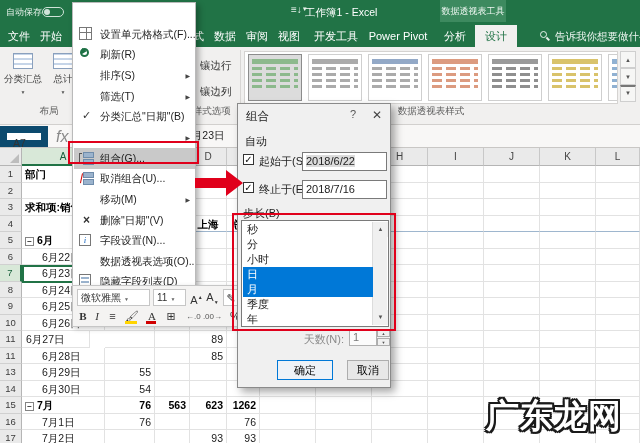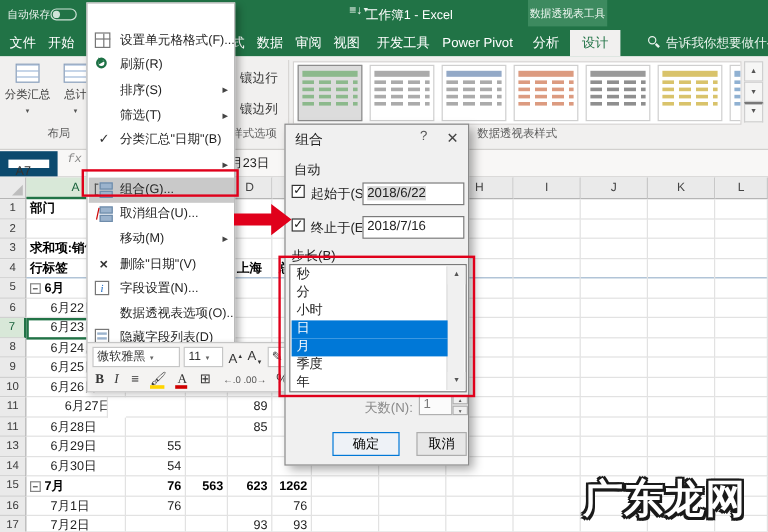--- a/index.html
+++ b/index.html
@@ -43,21 +43,21 @@
 .thumb .hd{height:5px;margin-bottom:3px}
 .thumb .rw{height:3px;margin-bottom:3px;background:repeating-linear-gradient(90deg,var(--c) 0 10px,transparent 10px 14px)}
 #galscroll{position:absolute;left:620px;top:4px;width:16px}
 #galscroll .gs{position:absolute;left:0;width:16px;height:17px;background:#f6f6f5;border:1px solid #cfcfcf;
   font-size:6px;color:#555;text-align:center;line-height:16px}
 
 #fbar{position:absolute;left:0;top:125px;width:640px;height:23px;background:#f8f7f6;border-bottom:1px solid #c9c7c5}
 #namebox{position:absolute;left:0;top:1px;width:48px;height:21px;background:#fff;border:7px solid #0c4a6e;
   line-height:20px;padding-left:6px;font-size:10.5px;color:#333}
 #namebox .dd{position:absolute;right:4px;top:8px;font-size:5px;color:#777}
-#fx{position:absolute;left:56px;top:3px;font-size:10px;color:#8a8a8a;font-style:italic;font-family:Liberation Mono, monospace}
+#fx{position:absolute;left:56px;top:3px;font-size:16px;color:#8a8a8a;font-style:italic;font-family:Liberation Sans, sans-serif}
 #fcontent{position:absolute;left:186px;top:4px;font-size:10.5px;color:#222}
 
 #sheet{position:absolute;left:0;top:148px;width:640px;height:295px;background:#fff}
 #corner{position:absolute;left:0;top:0;width:22px;height:18px;background:#eaeaea;border-right:1px solid #b5b5b5;border-bottom:1px solid #b5b5b5}
 #corner:after{content:"";position:absolute;right:2px;bottom:2px;border-left:9px solid transparent;border-bottom:9px solid #bdbdbd}
 .chdr{position:absolute;top:0;height:18px;background:#eaeaea;border-right:1px solid #c8c8c8;border-bottom:1px solid #b5b5b5;
   font-size:10px;color:#444;text-align:center;line-height:17px}
 .chdr.hl{background:#d8e8d8;color:#17603a;border-bottom:2px solid #217346}
 .rhdr{position:absolute;left:0;width:22px;background:#eaeaea;border-right:1px solid #b5b5b5;border-bottom:1px solid #d0d0d0;
   font-size:9.5px;color:#3b3b3b;text-align:center}
@@ -299,21 +299,20 @@
       <div class="cell num b" style="left: 190px; width: 37px; top: 51px; height: 16.5px; line-height: 16px;"></div>
       <div class="cell num b" style="left: 227px; width: 33px; top: 51px; height: 16.5px; line-height: 16px;"></div>
       <div class="cell b" style="left: 260px; width: 56px; top: 51px; height: 16.5px; line-height: 16px;"></div>
       <div class="cell b" style="left: 316px; width: 56px; top: 51px; height: 16.5px; line-height: 16px;"></div>
       <div class="cell b" style="left: 372px; width: 56px; top: 51px; height: 16.5px; line-height: 16px;"></div>
       <div class="cell b" style="left: 428px; width: 56px; top: 51px; height: 16.5px; line-height: 16px;"></div>
       <div class="cell b" style="left: 484px; width: 56px; top: 51px; height: 16.5px; line-height: 16px;"></div>
       <div class="cell b" style="left: 540px; width: 56px; top: 51px; height: 16.5px; line-height: 16px;"></div>
       <div class="cell b" style="left: 596px; width: 44px; top: 51px; height: 16.5px; line-height: 16px;"></div>
       <div class="rhdr" style="top: 67.5px; height: 16.5px; line-height: 16px;">4</div>
-      <div class="cell b r4" style="left: 22px; width: 83px; top: 67.5px; height: 16.5px; line-height: 16px;">行标签</div>
       <div class="cell ctr b r4" style="left: 105px; width: 50px; top: 67.5px; height: 16.5px; line-height: 16px;"></div>
       <div class="cell ctr b r4" style="left: 155px; width: 35px; top: 67.5px; height: 16.5px; line-height: 16px;"></div>
       <div class="cell ctr b r4" style="left: 190px; width: 37px; top: 67.5px; height: 16.5px; line-height: 16px;">上海</div>
       <div class="cell ctr b r4" style="left: 227px; width: 33px; top: 67.5px; height: 16.5px; line-height: 16px;">总计</div>
       <div class="cell b r4" style="left: 260px; width: 56px; top: 67.5px; height: 16.5px; line-height: 16px;"></div>
       <div class="cell b r4" style="left: 316px; width: 56px; top: 67.5px; height: 16.5px; line-height: 16px;"></div>
       <div class="cell b r4" style="left: 372px; width: 56px; top: 67.5px; height: 16.5px; line-height: 16px;"></div>
       <div class="cell b r4" style="left: 428px; width: 56px; top: 67.5px; height: 16.5px; line-height: 16px;"></div>
       <div class="cell b r4" style="left: 484px; width: 56px; top: 67.5px; height: 16.5px; line-height: 16px;"></div>
       <div class="cell b r4" style="left: 540px; width: 56px; top: 67.5px; height: 16.5px; line-height: 16px;"></div>
@@ -390,21 +389,21 @@
       <div class="cell num" style="left: 190px; width: 37px; top: 166.5px; height: 16.5px; line-height: 16px;"></div>
       <div class="cell num" style="left: 227px; width: 33px; top: 166.5px; height: 16.5px; line-height: 16px;"></div>
       <div class="cell" style="left: 260px; width: 56px; top: 166.5px; height: 16.5px; line-height: 16px;"></div>
       <div class="cell" style="left: 316px; width: 56px; top: 166.5px; height: 16.5px; line-height: 16px;"></div>
       <div class="cell" style="left: 372px; width: 56px; top: 166.5px; height: 16.5px; line-height: 16px;"></div>
       <div class="cell" style="left: 428px; width: 56px; top: 166.5px; height: 16.5px; line-height: 16px;"></div>
       <div class="cell" style="left: 484px; width: 56px; top: 166.5px; height: 16.5px; line-height: 16px;"></div>
       <div class="cell" style="left: 540px; width: 56px; top: 166.5px; height: 16.5px; line-height: 16px;"></div>
       <div class="cell" style="left: 596px; width: 44px; top: 166.5px; height: 16.5px; line-height: 16px;"></div>
       <div class="rhdr" style="top: 183px; height: 16.5px; line-height: 16px;">11</div>
-      <div class="cell" style="left: 22px; width: 68px; top: 183px; height: 16.5px; line-height: 16px; padding-left: 32px;">6月27日</div>
+      <div class="cell" style="left: 22px; width: 68px; top: 183px; height: 16.5px; line-height: 16px; padding-left: 4px;">6月27日</div>
       <div class="cell num" style="left: 105px; width: 50px; top: 183px; height: 16.5px; line-height: 16px;"></div>
       <div class="cell num" style="left: 155px; width: 35px; top: 183px; height: 16.5px; line-height: 16px;"></div>
       <div class="cell num" style="left: 190px; width: 37px; top: 183px; height: 16.5px; line-height: 16px;">89</div>
       <div class="cell num" style="left: 227px; width: 33px; top: 183px; height: 16.5px; line-height: 16px;"></div>
       <div class="cell" style="left: 260px; width: 56px; top: 183px; height: 16.5px; line-height: 16px;"></div>
       <div class="cell" style="left: 316px; width: 56px; top: 183px; height: 16.5px; line-height: 16px;"></div>
       <div class="cell" style="left: 372px; width: 56px; top: 183px; height: 16.5px; line-height: 16px;"></div>
       <div class="cell" style="left: 428px; width: 56px; top: 183px; height: 16.5px; line-height: 16px;"></div>
       <div class="cell" style="left: 484px; width: 56px; top: 183px; height: 16.5px; line-height: 16px;"></div>
       <div class="cell" style="left: 540px; width: 56px; top: 183px; height: 16.5px; line-height: 16px;"></div>

